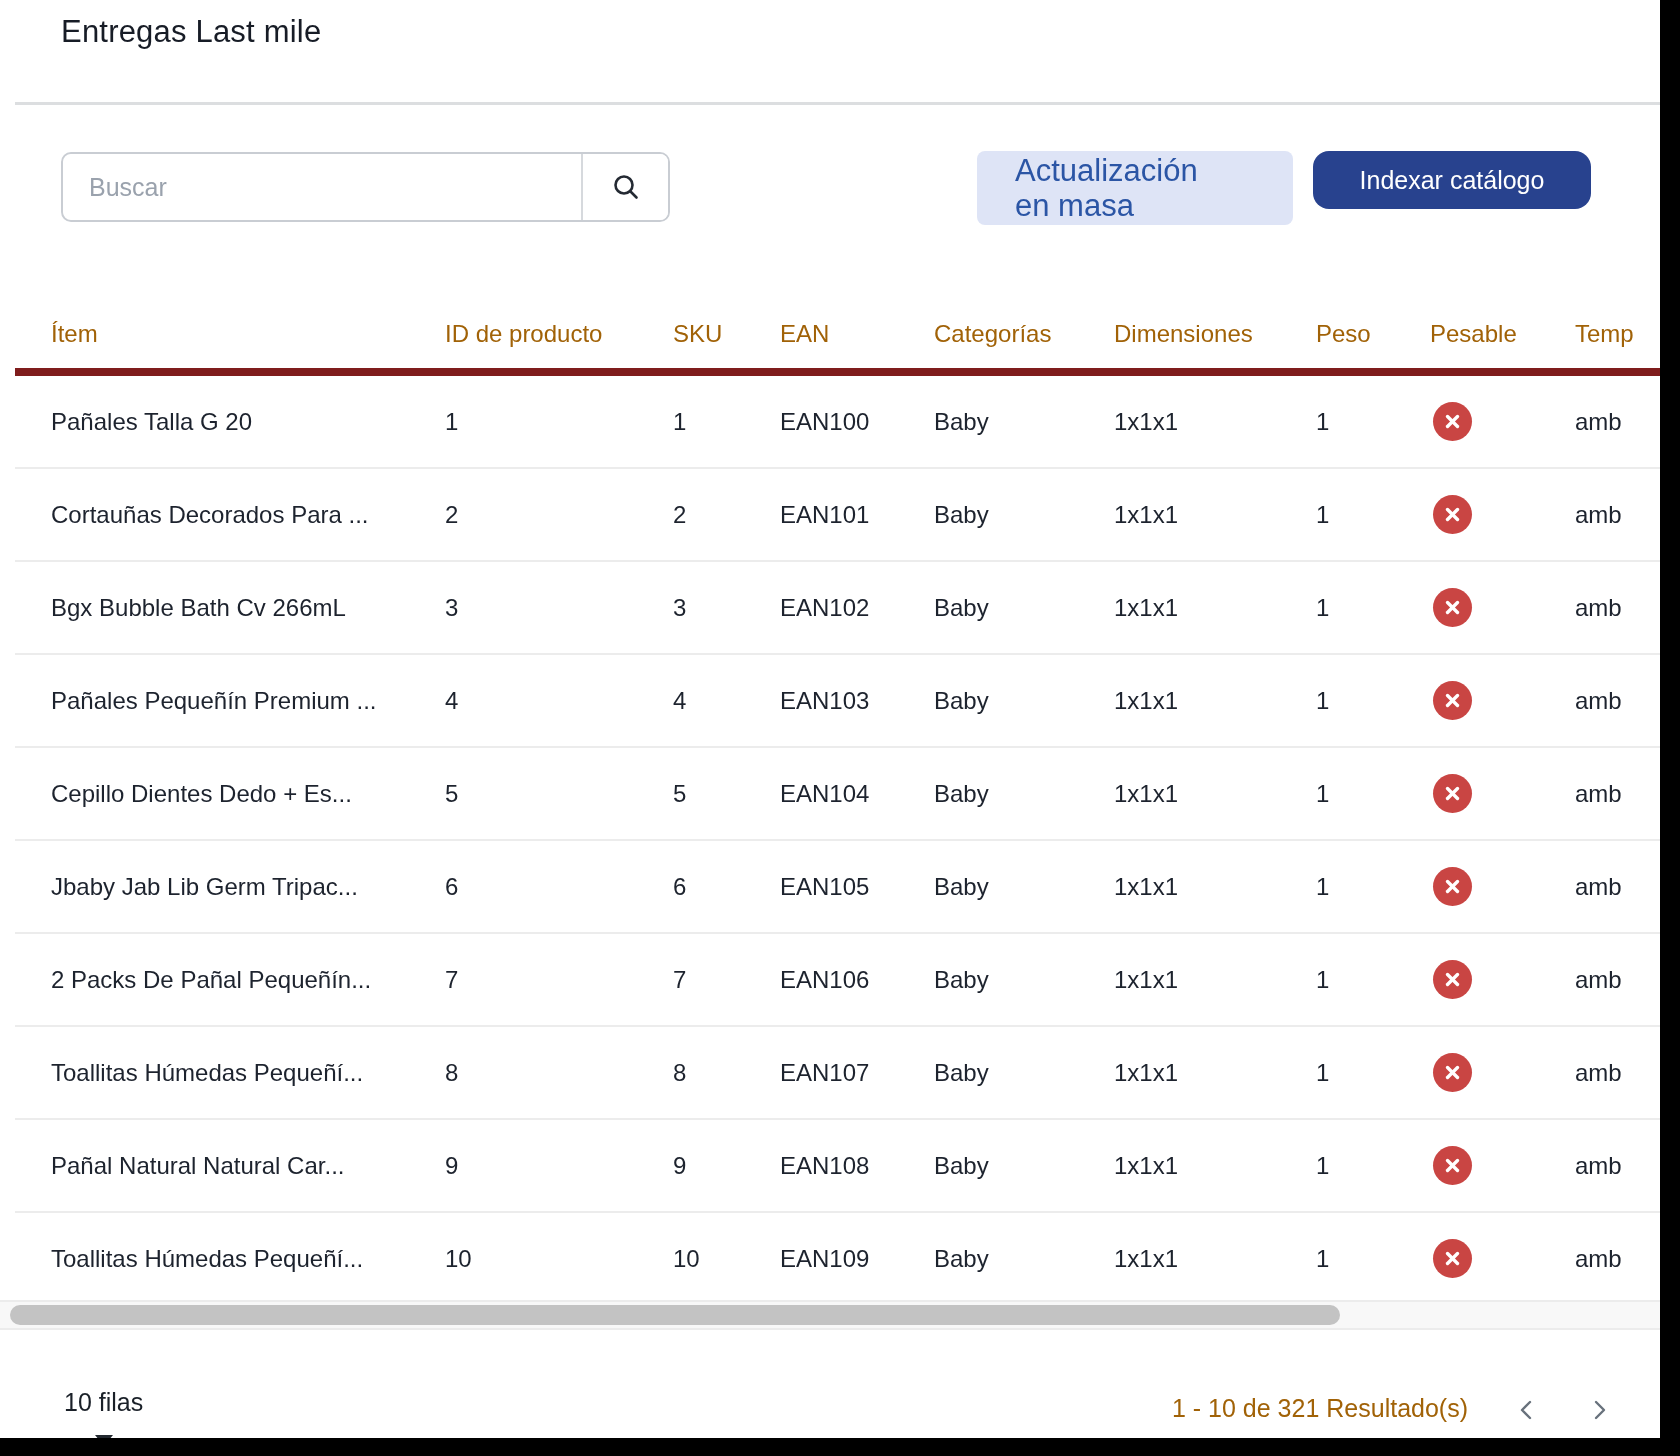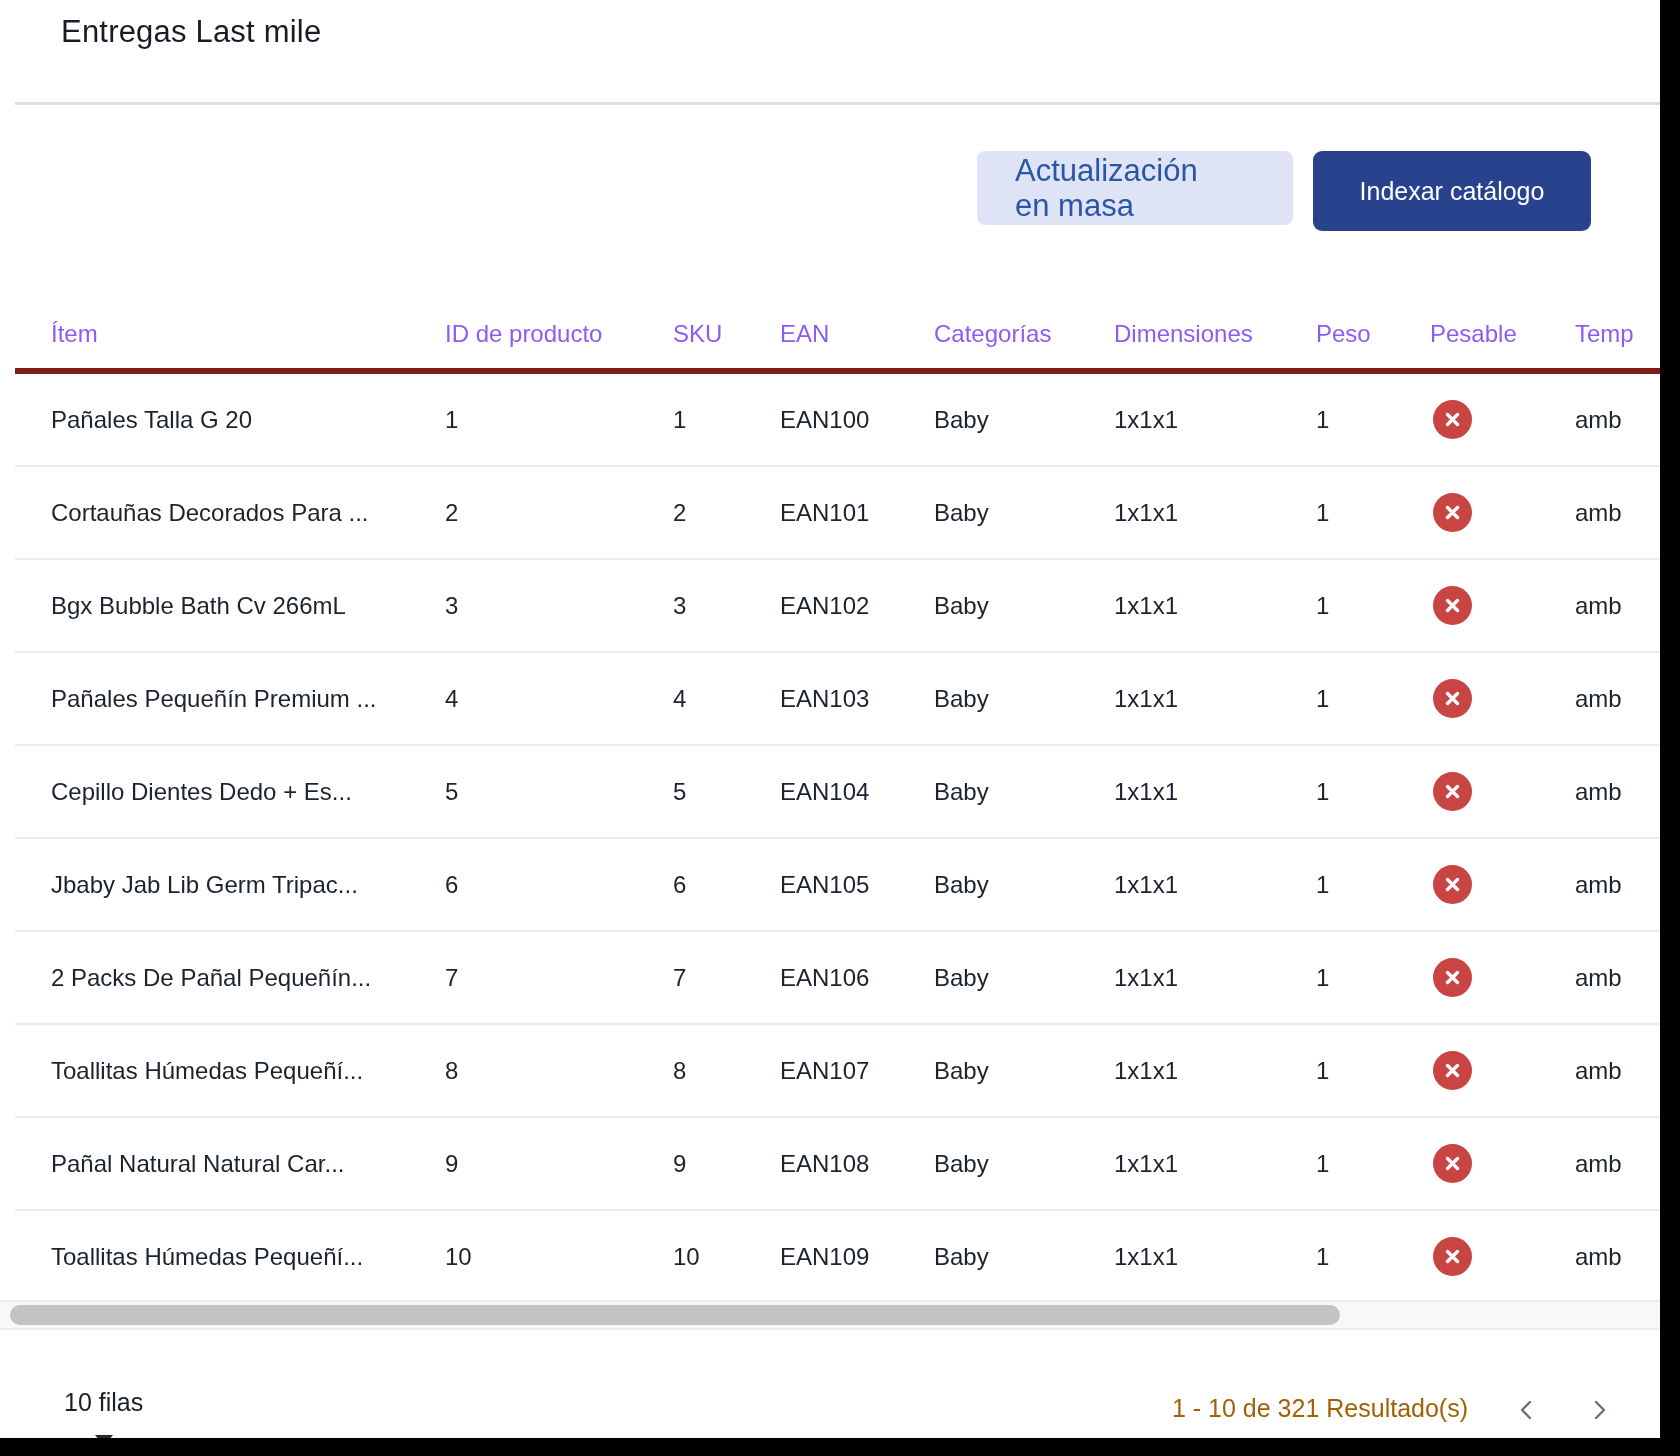--- a/index.html
+++ b/index.html
@@ -51,37 +51,37 @@
     width: 316px; height: 74px; box-sizing: border-box;
     background: var(--secondary-button-bg, #dee4f6);
     color: var(--secondary-button-text, #2b55a5);
     border: none; border-radius: 8px;
     font: inherit; font-size: 31px; text-align: left;
     padding: 0 0 0 38px; cursor: pointer; line-height: 35px; text-decoration: underline;
   }
   .btn-secondary span { display: inline-block; width: 205px; }
   .btn-primary {
     position: absolute; left: 1313px; top: 151px;
-    width: 278px; height: 80px; box-sizing: border-box;
+    width: 278px; height: 58px; box-sizing: border-box;
     background: var(--primary-button-bg, #28428e);
-    color: #ffffff; border: none; border-radius: 9px;
+    color: #ffffff; border: none; border-radius: 16px;
     font: inherit; font-size: 25px; cursor: pointer;
     display: flex; align-items: center; justify-content: center;
   }
   
   .table-wrap { position: absolute; left: 15px; top: 300px; width: 1645px; overflow: hidden; }
   table { border-collapse: collapse; table-layout: fixed; width: 1745px; }
   th, td {
     text-align: left; vertical-align: middle;
     white-space: nowrap; overflow: hidden; padding: 0;
     font-size: 24px;
   }
   thead th {
-    height: 68px; font-weight: 500; color: #8b5cf6;
-    border-bottom: 6px solid #7f1d1d;
+    height: 68px; font-weight: 500; color: #a16207;
+    border-bottom: 8px solid #7f1d1d;
   }
   tbody td {
     height: 91px; font-weight: 400; color: #1d232e;
     border-bottom: 2px solid #ececec;
   }
   th.c1, td.c1 { padding-left: 36px; }
   .badge-x {
     display: inline-flex; align-items: center; justify-content: center;
     width: 39px; height: 39px; border-radius: 50%;
     background: var(--badge-bg, #c94543);
@@ -123,20 +123,31 @@
   .pg-next { left: 1583px; }
 </style>
 </head>
 <body>
 
 <div class="content">
 
   <h1 class="page-title">Entregas Last mile</h1>
   <div class="title-divider"></div>
 
+  <div class="search-box">
+    <input class="search-input" type="text" value="" placeholder="Buscar" style="">
+    <button class="search-btn">
+      <span style="display:flex">
+        <svg width="32" height="32" viewBox="0 0 32 32">
+          <circle cx="14" cy="14" r="8.5" fill="none" stroke="#242a33" stroke-width="2.6"></circle>
+          <line x1="20.5" y1="20.5" x2="26.5" y2="26.5" stroke="#242a33" stroke-width="2.6" stroke-linecap="round"></line>
+        </svg>
+      </span>
+    </button>
+  </div>
 
   <button class="btn-secondary">
     <span>Actualización en masa</span>
   </button>
   <button class="btn-primary">
     <span>Indexar catálogo</span>
   </button>
 
   <div class="table-wrap">
     <table>

